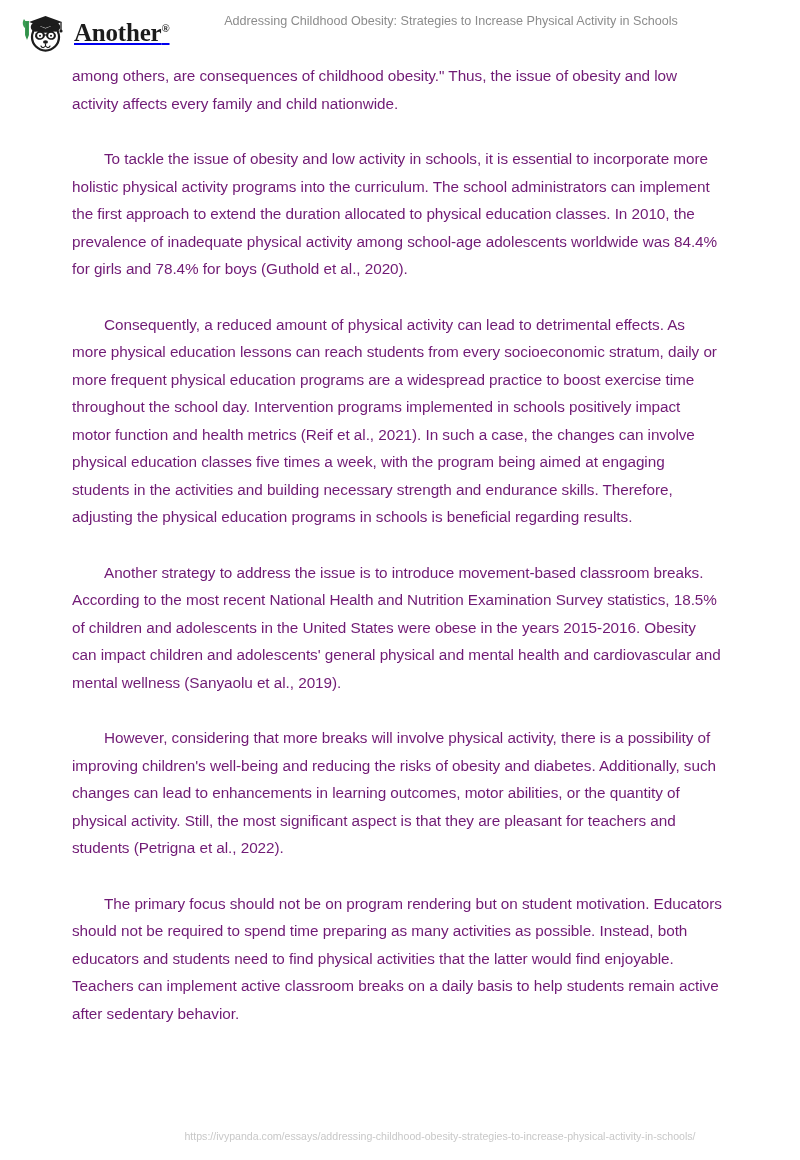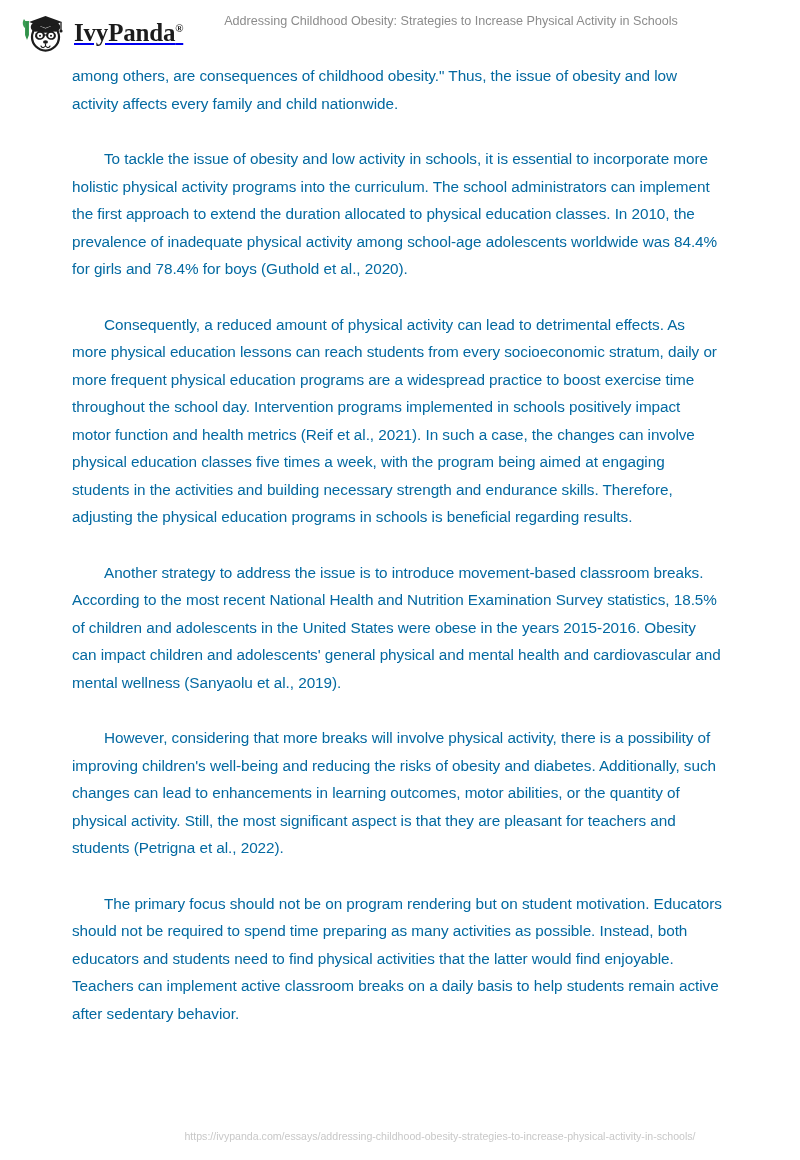--- a/index.html
+++ b/index.html
@@ -71,21 +71,21 @@
   .content {
     position: absolute;
     left: 72px;
     top: 62px;
     width: 650px;
   }
   p.para {
     margin: 0 0 0 0;
     font-size: 15.3px;
     line-height: 27.5px;
-    color: #0369a1;
+    color: #701a75;
     text-align: left;
     letter-spacing: -0.05px;
   }
   p.para.indent {
     text-indent: 32px;
     margin-top: 28px;
   }
   p.gap-after {
     margin-bottom: 19px;
   }
@@ -147,21 +147,21 @@
 
         <ellipse cx="55" cy="66" rx="5" ry="3.6" fill="#1c1c1c"></ellipse>
         <path d="M55 69.5 L55 74 M55 74 C51 79 47 77 46 74 M55 74 C59 79 63 77 64 74" stroke="#1c1c1c" stroke-width="2.4" fill="none" stroke-linecap="round"></path>
 
         <path d="M22 26 L55 14 L88 26 L55 38 Z" fill="#1c1c1c"></path>
         <path d="M36 31 L36 43 C36 49 74 49 74 43 L74 31 L55 39 Z" fill="#1c1c1c"></path>
         <path d="M86 26 L86 42" stroke="#1c1c1c" stroke-width="2.6"></path>
         <circle cx="86" cy="44" r="3.2" fill="#1c1c1c"></circle>
       </svg>
     </span>
-    <span class="brand-name"><span>IvyPanda</span><sup class="brand-reg">®</sup></span>
+    <span class="brand-name"><span>Another</span><sup class="brand-reg">®</sup></span>
   </a>
 
   <div class="header-title">Addressing Childhood Obesity: Strategies to Increase Physical Activity in Schools</div>
 </div>
 
 <div class="content">
 
   <p class="para gap-after">among others, are consequences of childhood obesity." Thus, the issue of obesity and low activity affects every family and child nationwide.</p>
 
 

